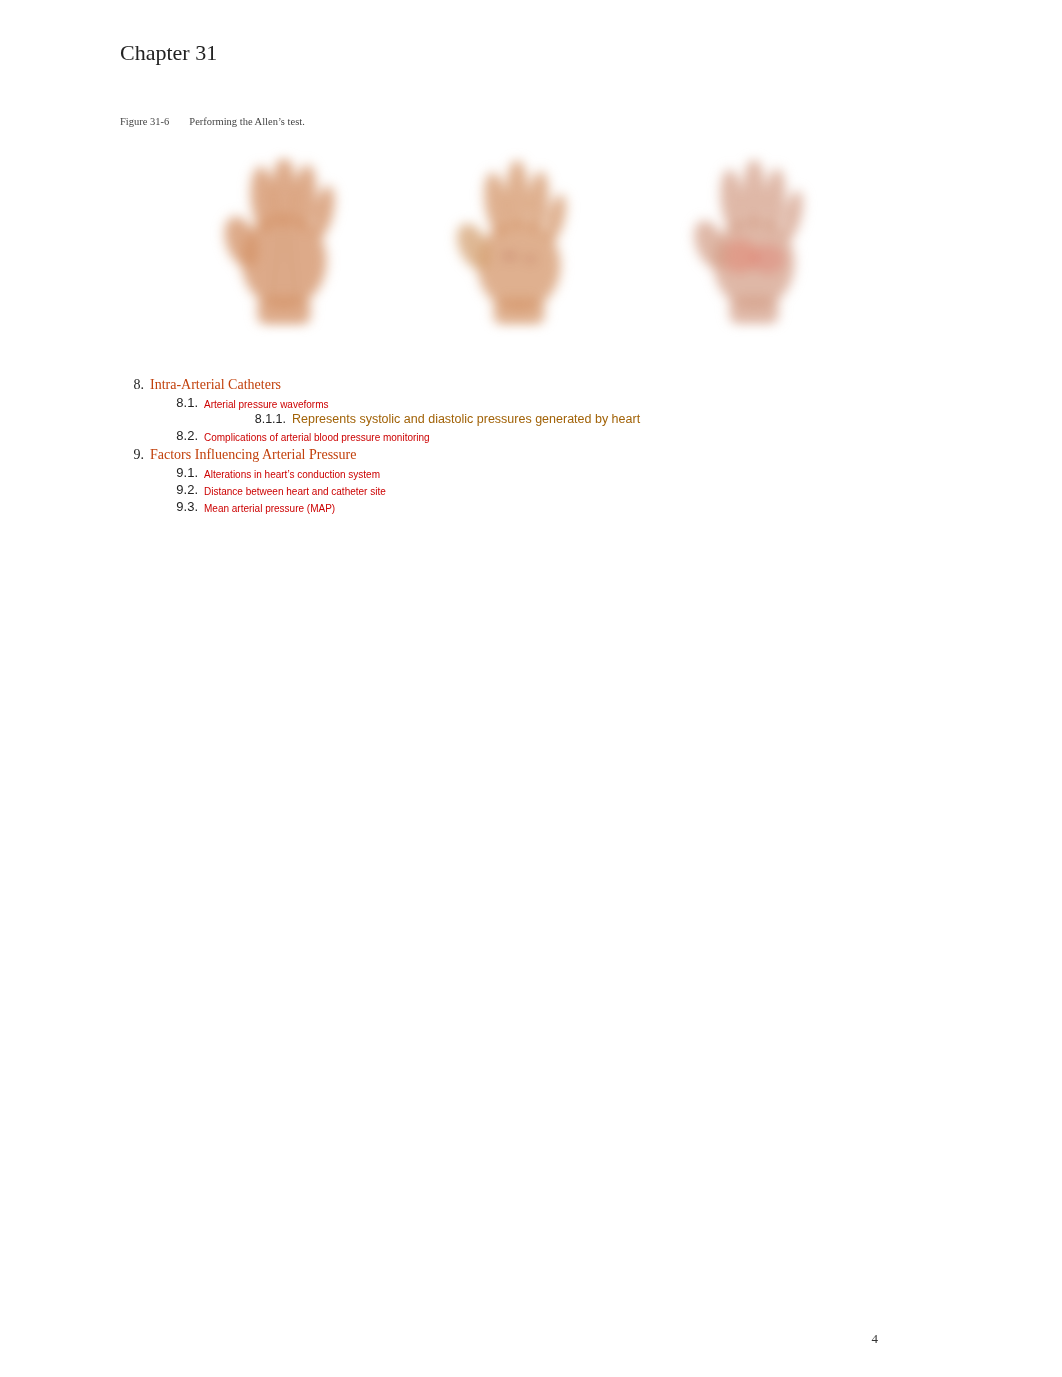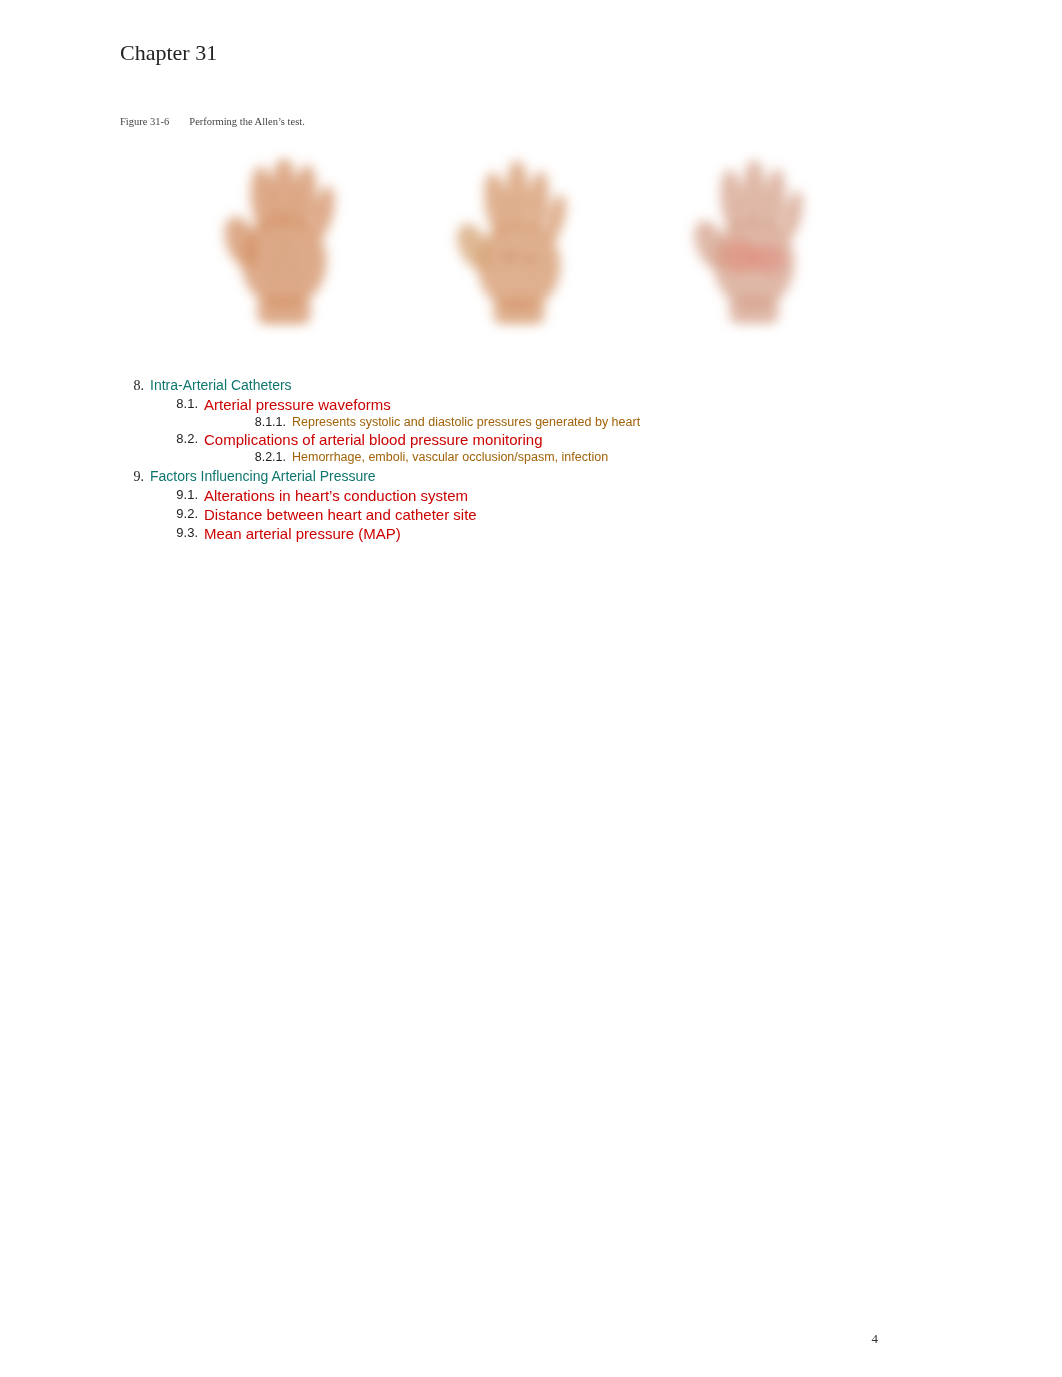--- a/index.html
+++ b/index.html
@@ -90,47 +90,47 @@
 
     .level1-number {
       font-size: 14px;
       color: #222;
       min-width: 24px;
       text-align: right;
     }
 
     .level1-text {
       font-size: 14px;
-      color: #0f766e;
-      font-family: Liberation Sans, sans-serif;
+      color: #c2410c;
+      font-family: Liberation Serif, serif;
     }
 
     .level2-list {
       list-style: none;
       padding-left: 50px;
       margin: 2px 0;
     }
 
     .level2-item {
       margin-bottom: 2px;
       display: flex;
-      align-items: flex-start;
+      align-items: flex-end;
       gap: 6px;
     }
 
     .level2-number {
       font-size: 13px;
       color: #222;
       min-width: 28px;
       text-align: right;
       font-family: Arial, sans-serif;
     }
 
     .level2-text {
-      font-size: 15px;
+      font-size: 10px;
       color: #cc0000;
       font-family: Arial, sans-serif;
     }
 
     .level3-list {
       list-style: none;
       padding-left: 80px;
       margin: 2px 0;
     }
 
@@ -324,26 +324,20 @@
             <span class="level3-number">8.1.1.</span>
             <span class="level3-text">Represents systolic and diastolic pressures generated by heart</span>
           </li>
         </ul>
 
         <li class="level2-item">
           <span class="level2-number">8.2.</span>
           <span class="level2-text">Complications of arterial blood pressure monitoring</span>
         </li>
 
-        <ul class="level3-list">
-          <li class="level3-item">
-            <span class="level3-number">8.2.1.</span>
-            <span class="level3-text">Hemorrhage, emboli, vascular occlusion/spasm, infection</span>
-          </li>
-        </ul>
       </ul>
     </li>
 
     <li class="outline-item-level1">
       <div class="level1-row">
         <span class="level1-number">9.</span>
         <span class="level1-text">Factors Influencing Arterial Pressure</span>
       </div>
       <ul class="level2-list">
 

